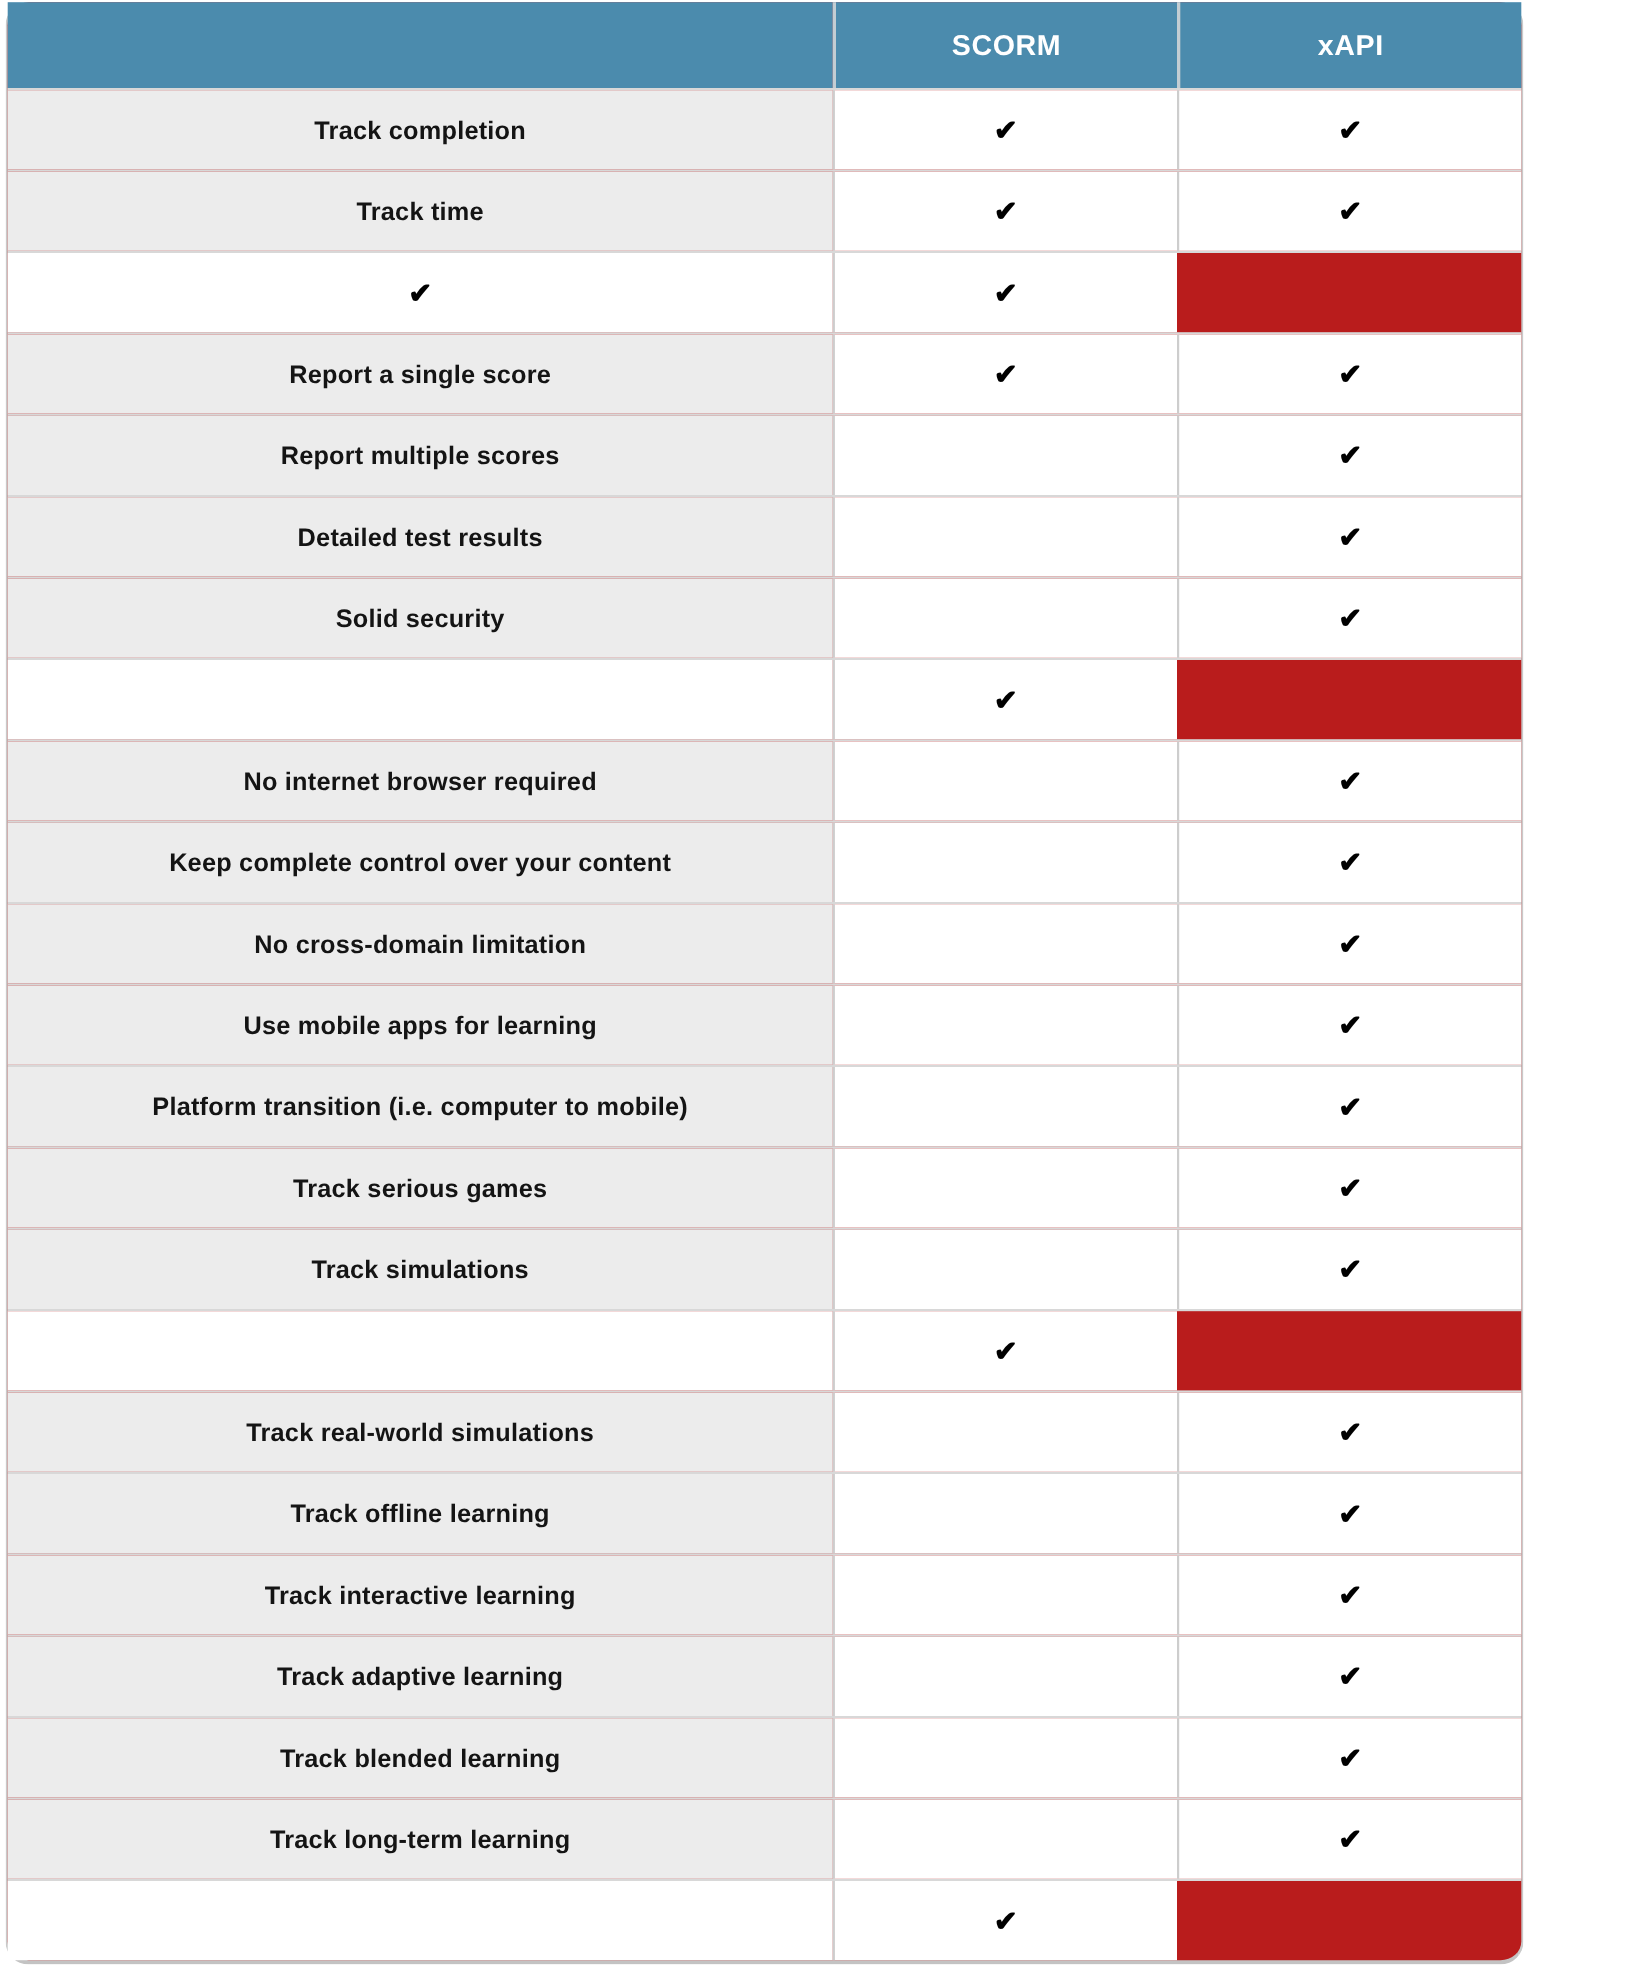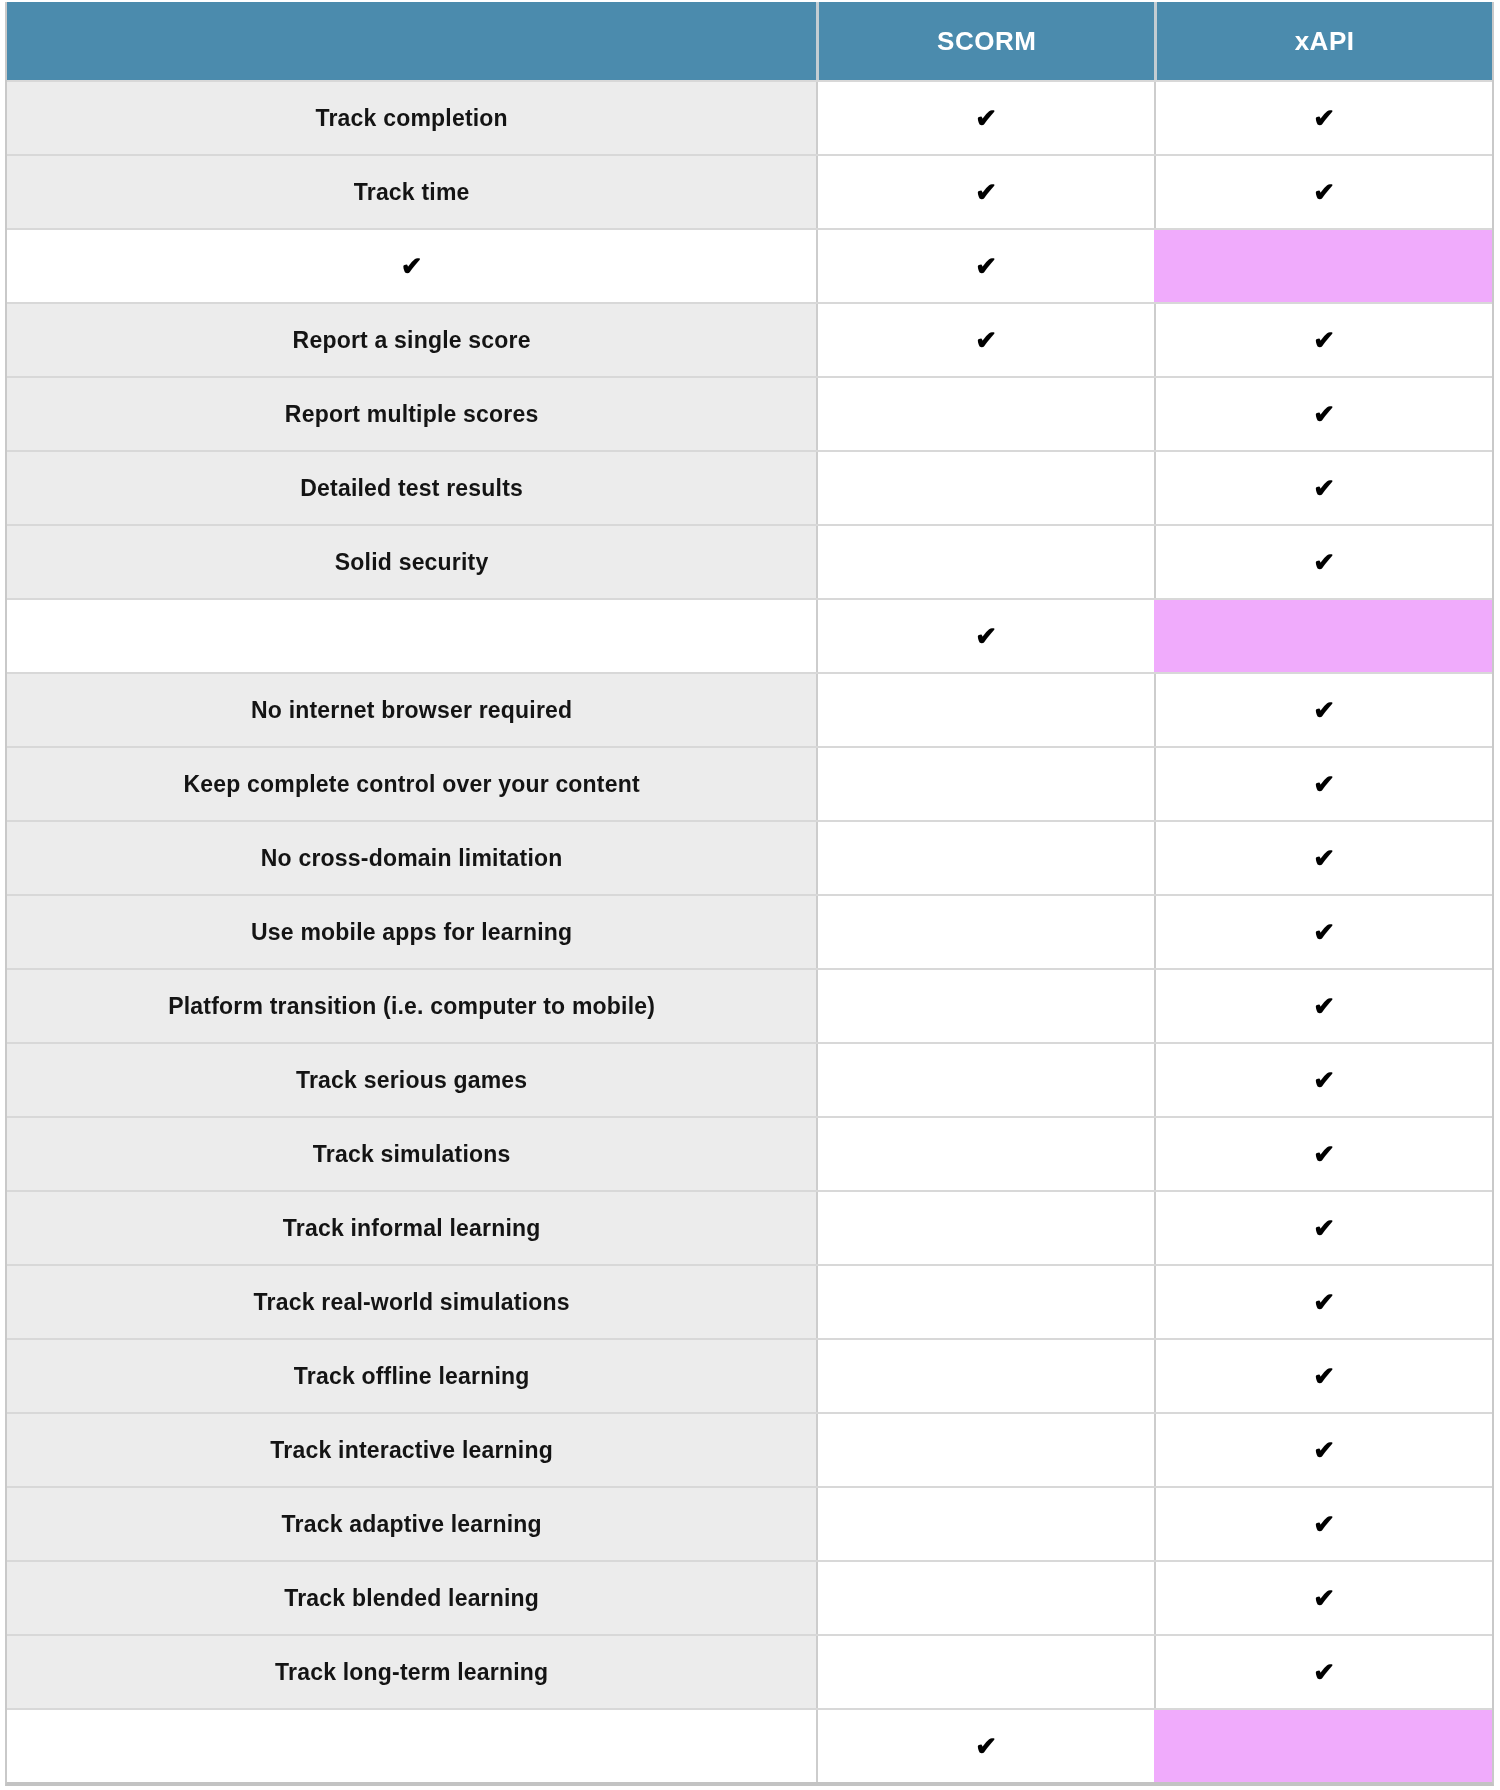--- a/index.html
+++ b/index.html
@@ -4,25 +4,26 @@
 <style>
   * { box-sizing: border-box; margin: 0; padding: 0; }
   html, body {
     width: 1500px; height: 1790px;
     background: #ffffff;
     font-family: "Liberation Sans", sans-serif;
   }
   .table-wrap {
     position: absolute;
     left: 5px; top: 2px;
-    width: 1489px;
+    width: 1380px;
     border-left: 2px solid #c9c9c9;
     border-right: 2px solid #c9c9c9;
     border-bottom: 4px solid #c3c3c3;
-    background: #f0abfc;
+    background: #b91c1c;
+    border-radius: 21px;
   }
   .header-row {
     display: grid;
     grid-template-columns: 54.5% 22.75% 22.75%;
     height: 78px;
   }
   .hcell {
     background: #4b8bad;
     display: flex; align-items: center; justify-content: center;
     color: #ffffff;
@@ -171,21 +172,20 @@
         </div>
       </div>
       <div class="row">
         <div class="cell label">Track simulations</div>
         <div class="cell check"></div>
         <div class="cell check">
           <span class="check-glyph">✔</span>
         </div>
       </div>
       <div class="row">
-        <div class="cell label">Track informal learning</div>
         <div class="cell check"></div>
         <div class="cell check">
           <span class="check-glyph">✔</span>
         </div>
       </div>
       <div class="row">
         <div class="cell label">Track real-world simulations</div>
         <div class="cell check"></div>
         <div class="cell check">
           <span class="check-glyph">✔</span>

